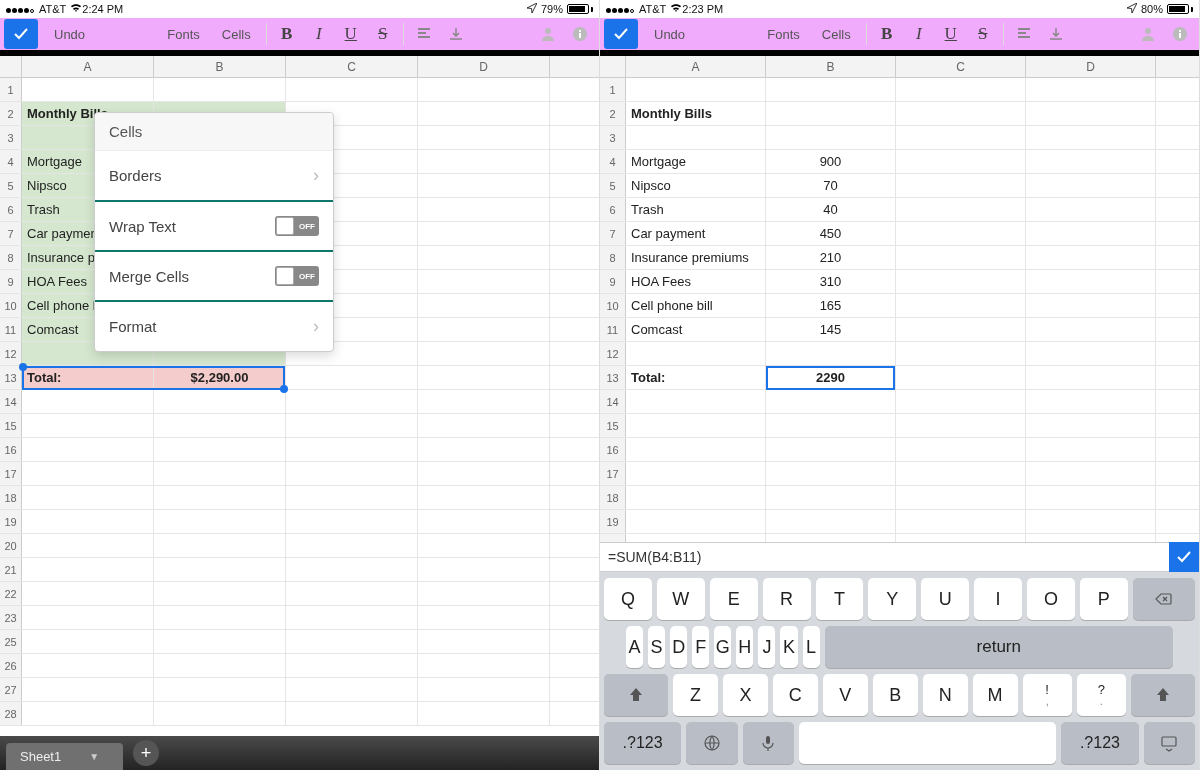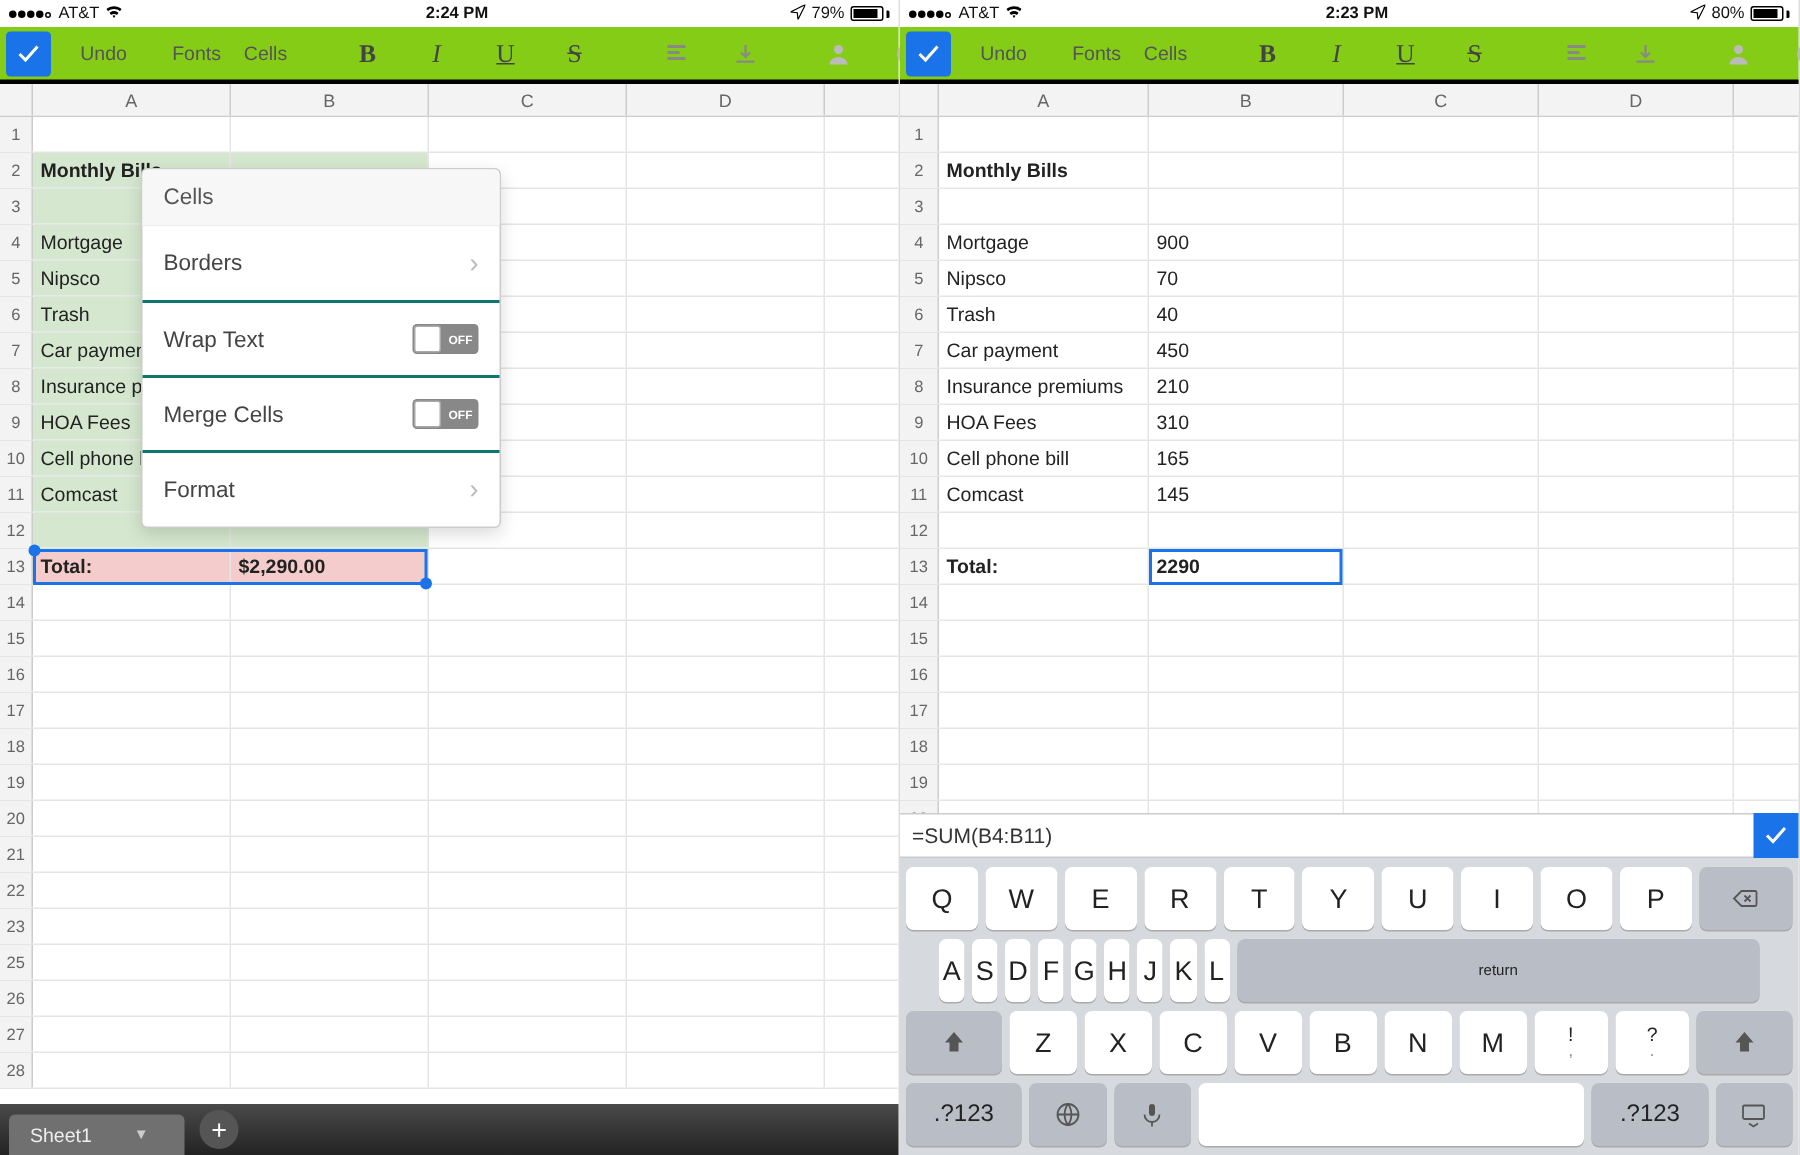--- a/index.html
+++ b/index.html
@@ -1,29 +1,29 @@
 <!DOCTYPE html>
 <html><head>
 <meta charset="utf-8">
 <style>
   * { box-sizing: border-box; margin: 0; padding: 0; font-family: -apple-system, Helvetica, Arial, sans-serif; }
   body { background: #fff; width: 1200px; height: 770px; display: flex; overflow: hidden; }
   .pane { width: 600px; height: 770px; position: relative; display: flex; flex-direction: column; border-right: 1px solid #ddd; background: #fff;}
   
   .status { height: 18px; font-size: 11px; display: flex; align-items: center; padding: 0 6px; color: #111; }
   .status .left, .status .right { display: flex; gap: 4px; align-items: center; }
-  .status .center { flex: 1; text-align: center; font-weight: 700; }
+  .status .center { flex: 1; text-align: left; font-weight: 400; }
   .dots span { display:inline-block; width:5px; height:5px; border-radius:50%; background:#000; margin-right:1px; }
   .dots span.empty { background:#fff; border:1px solid #000; width:4px; height:4px;}
   .battery { display:inline-flex; align-items:center; gap:2px; }
   .battery .shell { width:22px; height:10px; border:1px solid #000; border-radius:2px; position:relative; }
   .battery .fill { position:absolute; left:1px; top:1px; bottom:1px; background:#000; }
   .battery .cap { width:2px; height:5px; background:#000; border-radius:0 1px 1px 0; }
   
-  .toolbar { height: 38px; border-bottom: 3px solid #000000; display:flex; align-items:center; padding: 0 4px; gap: 16px; background:#84cc16;}
+  .toolbar { height: 38px; border-bottom: 6px solid #000000; display:flex; align-items:center; padding: 0 4px; gap: 2px; background:#f0abfc;}
   .tbtn { height: 30px; min-width: 30px; padding: 0 6px; display:flex; align-items:center; justify-content:center; font-size: 13px; color:#555; border-radius:3px; }
   .tbtn.text { font-size:13px; padding: 0 10px; }
   .tbtn.accept { background:#1a73e8; color:#fff; width:34px; border-radius:3px; margin-right:4px;}
   .tbtn svg { width:16px; height:16px; fill:#777; }
   .tbtn.bold { font-weight:bold; font-family:Georgia,serif; font-size:17px; color:#444;}
   .tbtn.italic { font-style:italic; font-family:Georgia,serif; font-size:17px; color:#444;}
   .tbtn.underline { text-decoration:underline; font-family:Georgia,serif; font-size:17px; color:#444;}
   .tbtn.strike { text-decoration:line-through; font-family:Georgia,serif; font-size:17px; color:#444;}
   .sep { width:1px; height:22px; background:#ddd; margin: 0 3px;}
   .spacer-flex { flex:1; }
@@ -31,21 +31,21 @@
   .body-area { flex:1; display:flex; flex-direction:column; overflow:hidden; position:relative;}
   .grid { flex:1; overflow:hidden; font-size:13px; color:#222; }
   .row { display:flex; height:24px; border-bottom:1px solid #e5e5e5;}
   .row.colhdr { height:22px; background:#f3f3f3; border-bottom:1px solid #ccc;}
   .cell { border-right:1px solid #e5e5e5; padding: 0 5px; display:flex; align-items:center; overflow:hidden; white-space:nowrap;}
   .rowhdr { width:22px; background:#f3f3f3; border-right:1px solid #ccc; justify-content:center; font-size:11px; color:#666;}
   .corner { width:22px; background:#f3f3f3; border-right:1px solid #ccc;}
   .colA { width:132px; } .colB { width:132px; } .colC { width:132px; } .colD { width:132px; }
   .colhdr .cell { justify-content:center; font-size:12px; color:#666; background:#f3f3f3; border-right:1px solid #ccc;}
   .bold { font-weight:bold; }
-  .right { justify-content:flex-start; }
+  .right { justify-content:center; }
   .greenbg { background:#d5e8cf; }
   .pinkbg { background:#f4cccc; }
   
   .selbox { position:absolute; border:2px solid #1a73e8; pointer-events:none; }
   .selbox .handle { position:absolute; width:8px; height:8px; background:#1a73e8; border-radius:50%; }
   .selbox .tl { left:-5px; top:-5px; } .selbox .br { right:-5px; bottom:-5px; }
   
   .popover { position:absolute; top:56px; left:94px; width:240px; background:#fff; border:1px solid #ccc; border-radius:4px; box-shadow:0 4px 12px rgba(0,0,0,0.15); z-index:10; font-size:15px;}
   .popover .hdr { padding:10px 14px; font-weight:500; color:#555; border-bottom:1px solid #eee; background:#f7f7f7; border-radius:4px 4px 0 0;}
   .popover .item { padding:14px 14px; border-bottom:2px solid #0f766e; display:flex; align-items:center; justify-content:space-between; color:#444;}
@@ -60,21 +60,21 @@
   .addsheet { width:26px; height:26px; background:#555; border-radius:50%; color:#fff; display:flex; align-items:center; justify-content:center; margin-left:10px; font-size:18px;}
   
   .formulabar { height:30px; border-top:1px solid #ccc; border-bottom:1px solid #ccc; display:flex; align-items:center; font-size:14px; background:#fff;}
   .formulabar .txt { flex:1; padding:0 8px; color:#333;}
   .formulabar .ok { width:30px; height:30px; background:#1a73e8; color:#fff; display:flex; align-items:center; justify-content:center;}
   
   .keyboard { background:#d6d9de; padding:6px 4px; display:flex; flex-direction:column; gap:6px;}
   .krow { display:flex; gap:5px; justify-content:center;}
   .key { background:#fff; border-radius:5px; box-shadow:0 1px 0 #aaa; height:42px; display:flex; align-items:center; justify-content:center; font-size:18px; color:#222; flex:1;}
   .key.dark { background:#b9bec6; }
-  .key.wide { flex:1.8; font-size:10px;}
+  .key.wide { flex:1.8; font-size:17px;}
   .key.space { flex:5; }
   .key.small { font-size:16px;}
   .key.sym { flex-direction:column; font-size:13px; line-height:1;}
   .key.sym .sub { font-size:11px; color:#888;}
   .key.shift { flex:1.3;}
   .key.icon svg { width:20px; height:20px; fill:#444;}
   .pane2 .colA { width:140px; } .pane2 .colB { width:130px; } .pane2 .colC { width:130px; } .pane2 .colD { width:130px; }
   .pane2 .rowhdr { width:26px; }
   .pane2 .corner { width:26px; }
 </style>

